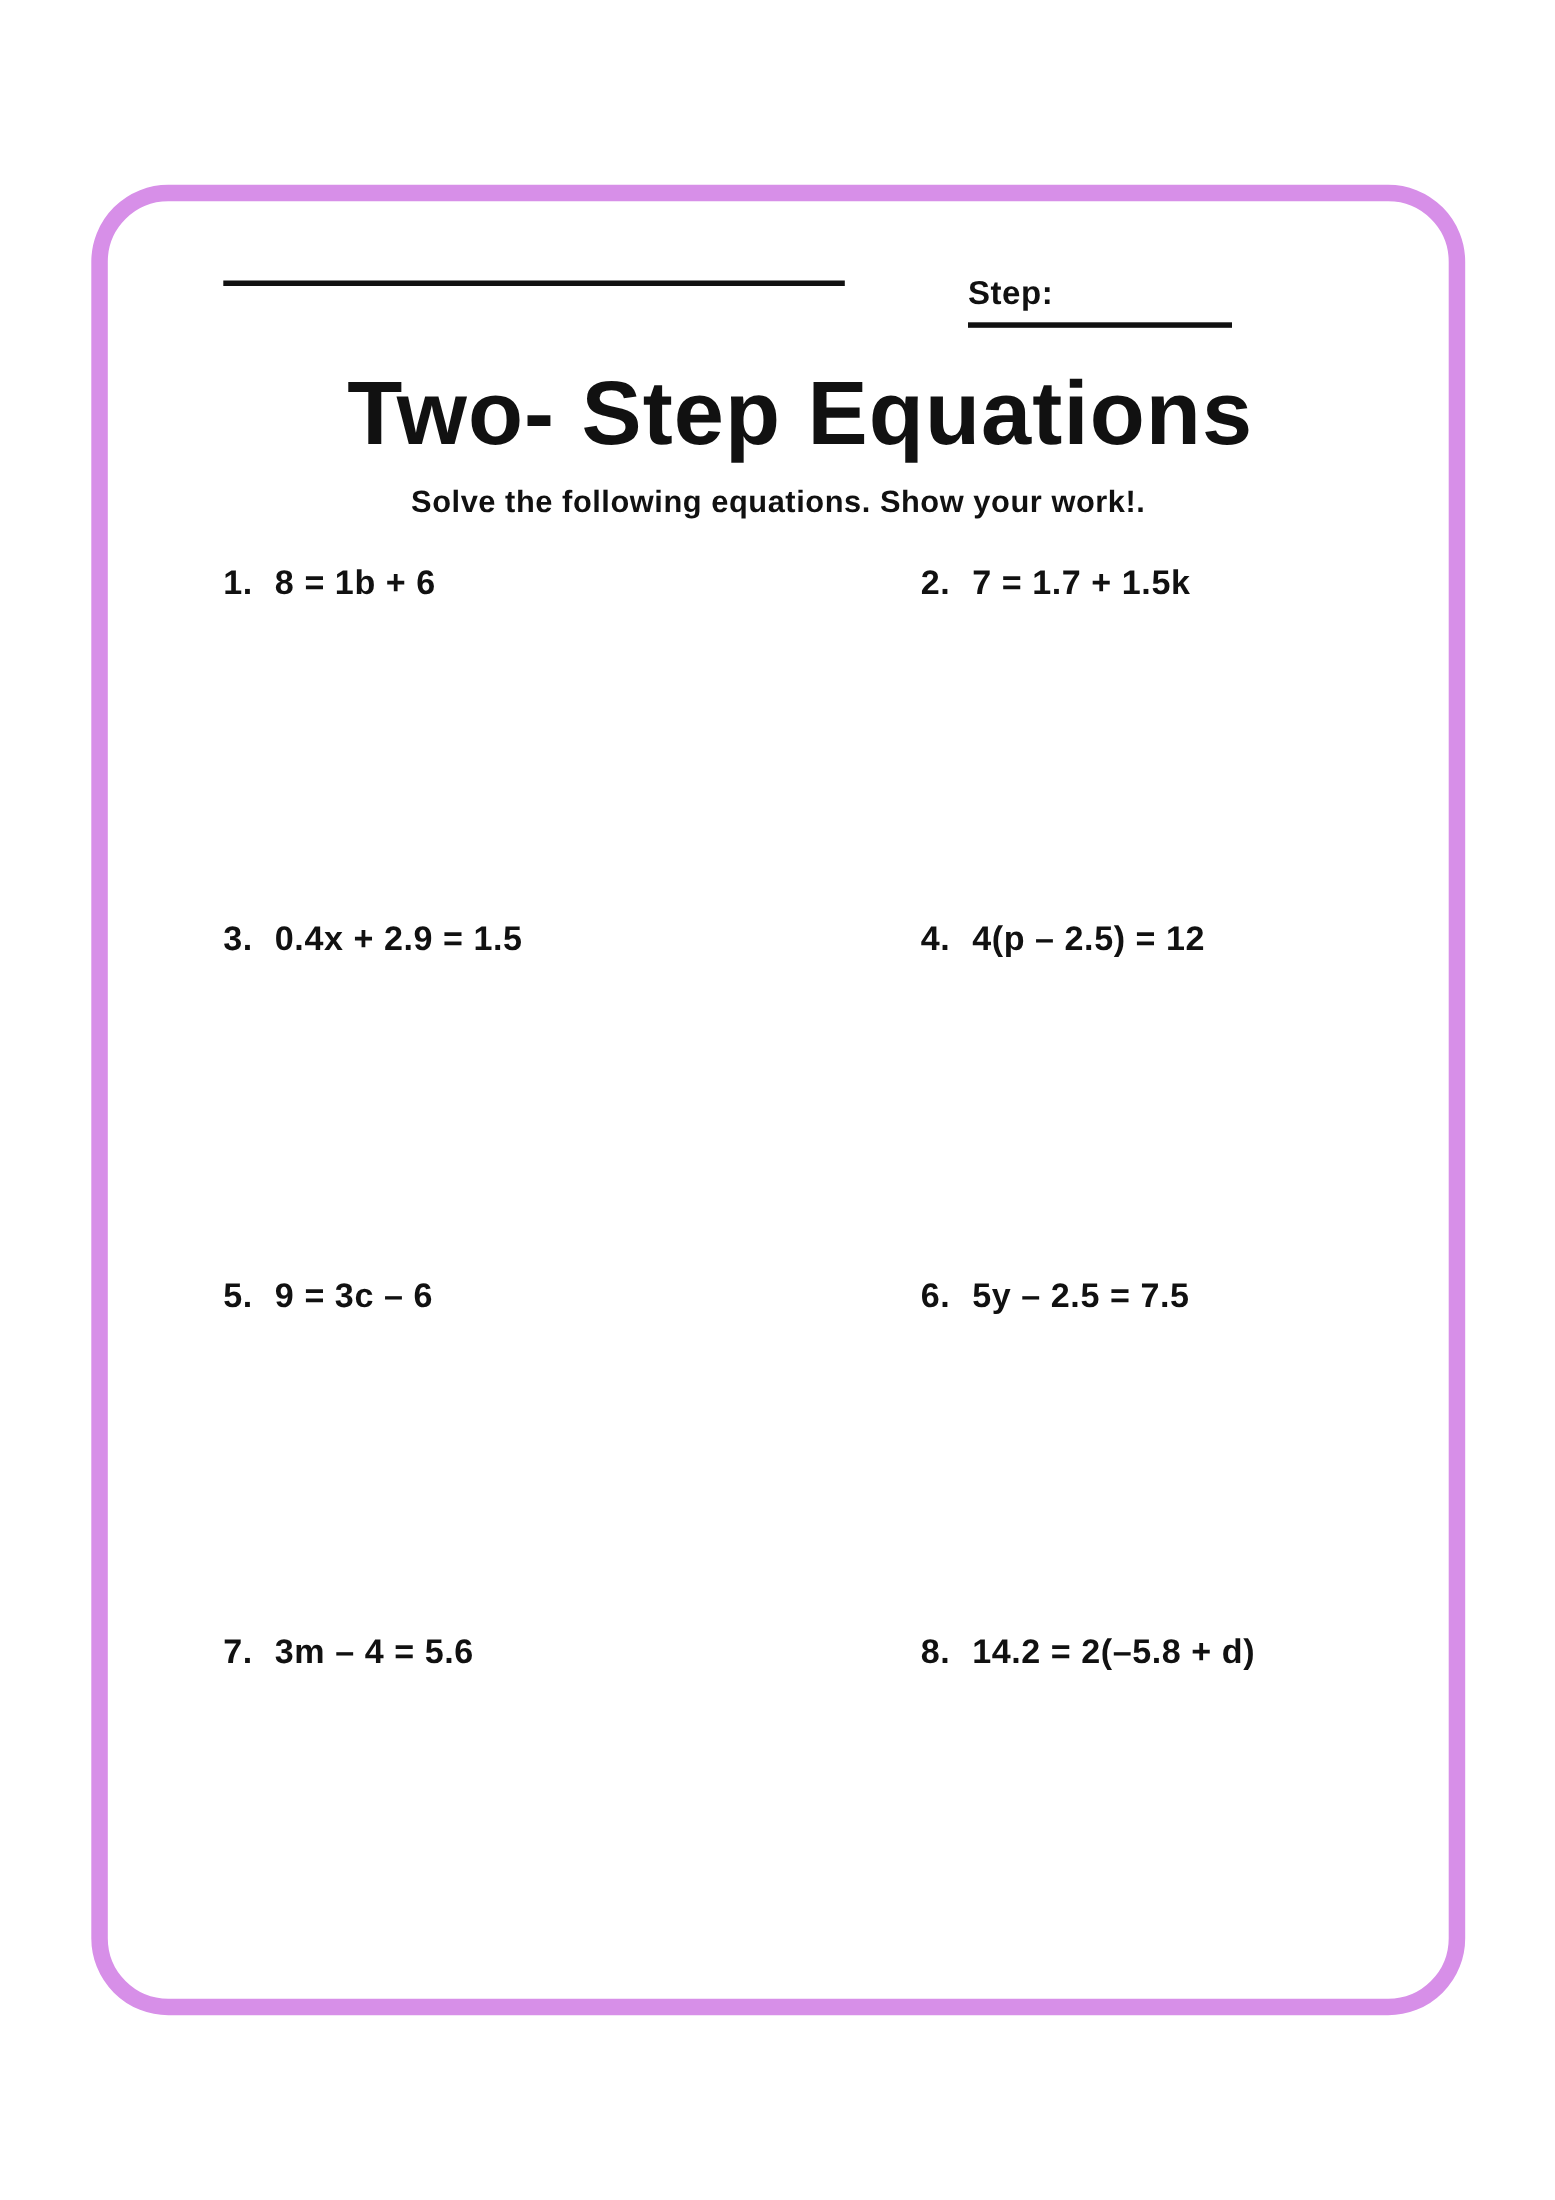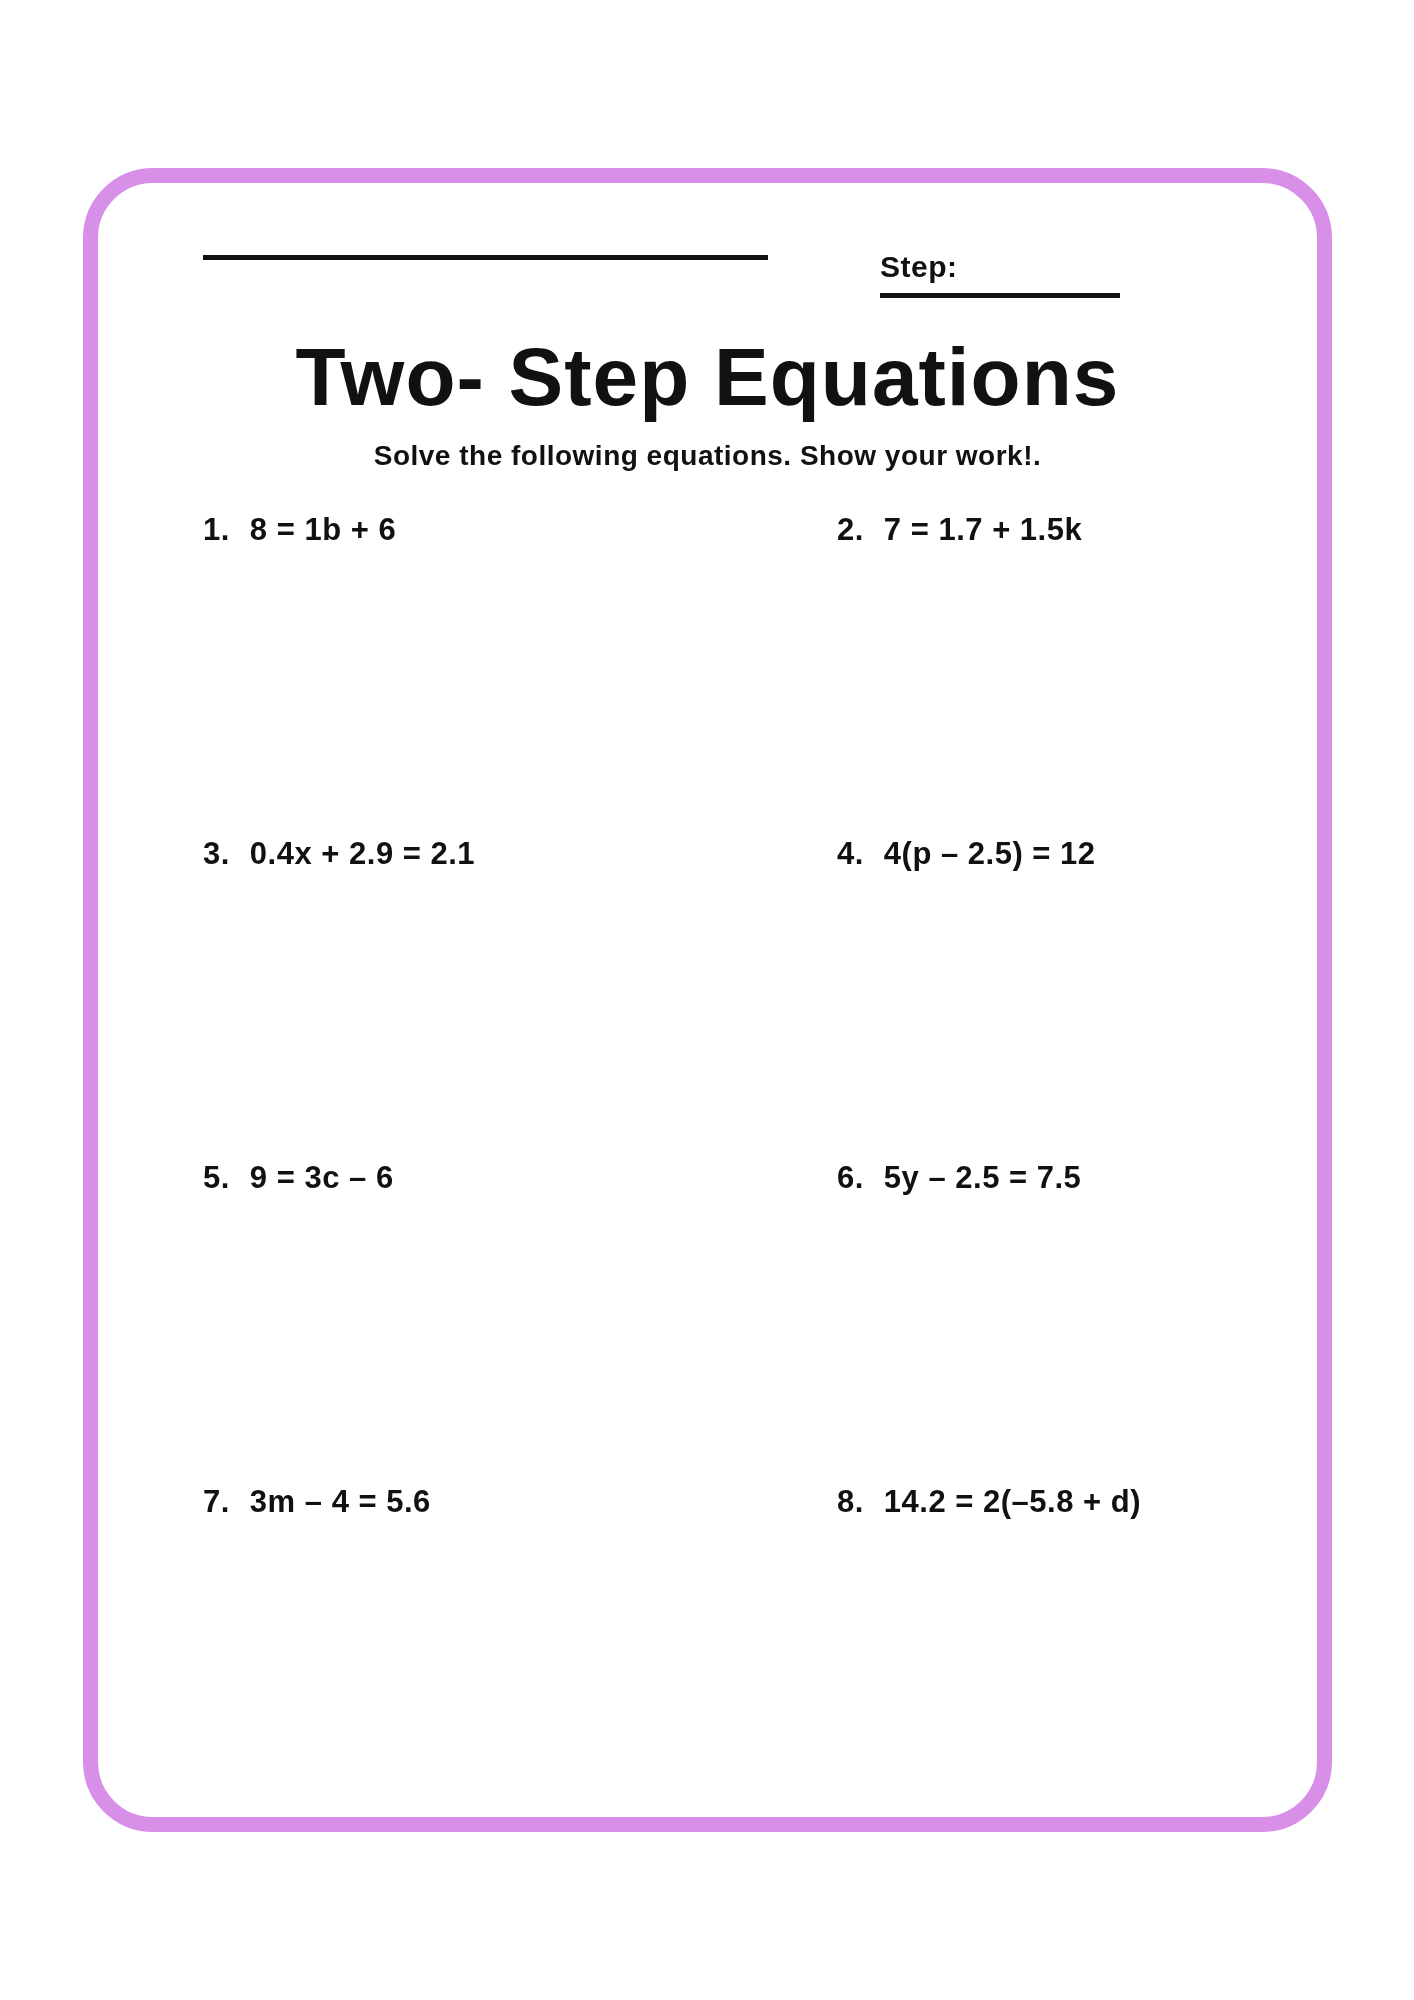--- a/index.html
+++ b/index.html
@@ -54,20 +54,21 @@
     position: absolute;
     left: 83px;
     top: 322px;
     width: 1249px;
     text-align: center;
     font-size: 82px;
     font-weight: 700;
     letter-spacing: 1px;
     line-height: 110px;
     white-space: nowrap;
+    padding-left: 20px;
   }
   .subtitle {
     position: absolute;
     left: 83px;
     top: 440px;
     width: 1249px;
     text-align: center;
     font-size: 28px;
     font-weight: 700;
     letter-spacing: 0.5px;
@@ -119,21 +120,21 @@
     <span class="eq">8 = 1b + 6</span>
   </div>
 
   <div class="problem">
     <span class="num">2.</span>
     <span class="eq">7 = 1.7 + 1.5k</span>
   </div>
 
   <div class="problem">
     <span class="num">3.</span>
-    <span class="eq">0.4x + 2.9 = 2.1</span>
+    <span class="eq">0.4x + 2.9 = 1.5</span>
   </div>
 
   <div class="problem">
     <span class="num">4.</span>
     <span class="eq">4(p – 2.5) = 12</span>
   </div>
 
   <div class="problem">
     <span class="num">5.</span>
     <span class="eq">9 = 3c – 6</span>

